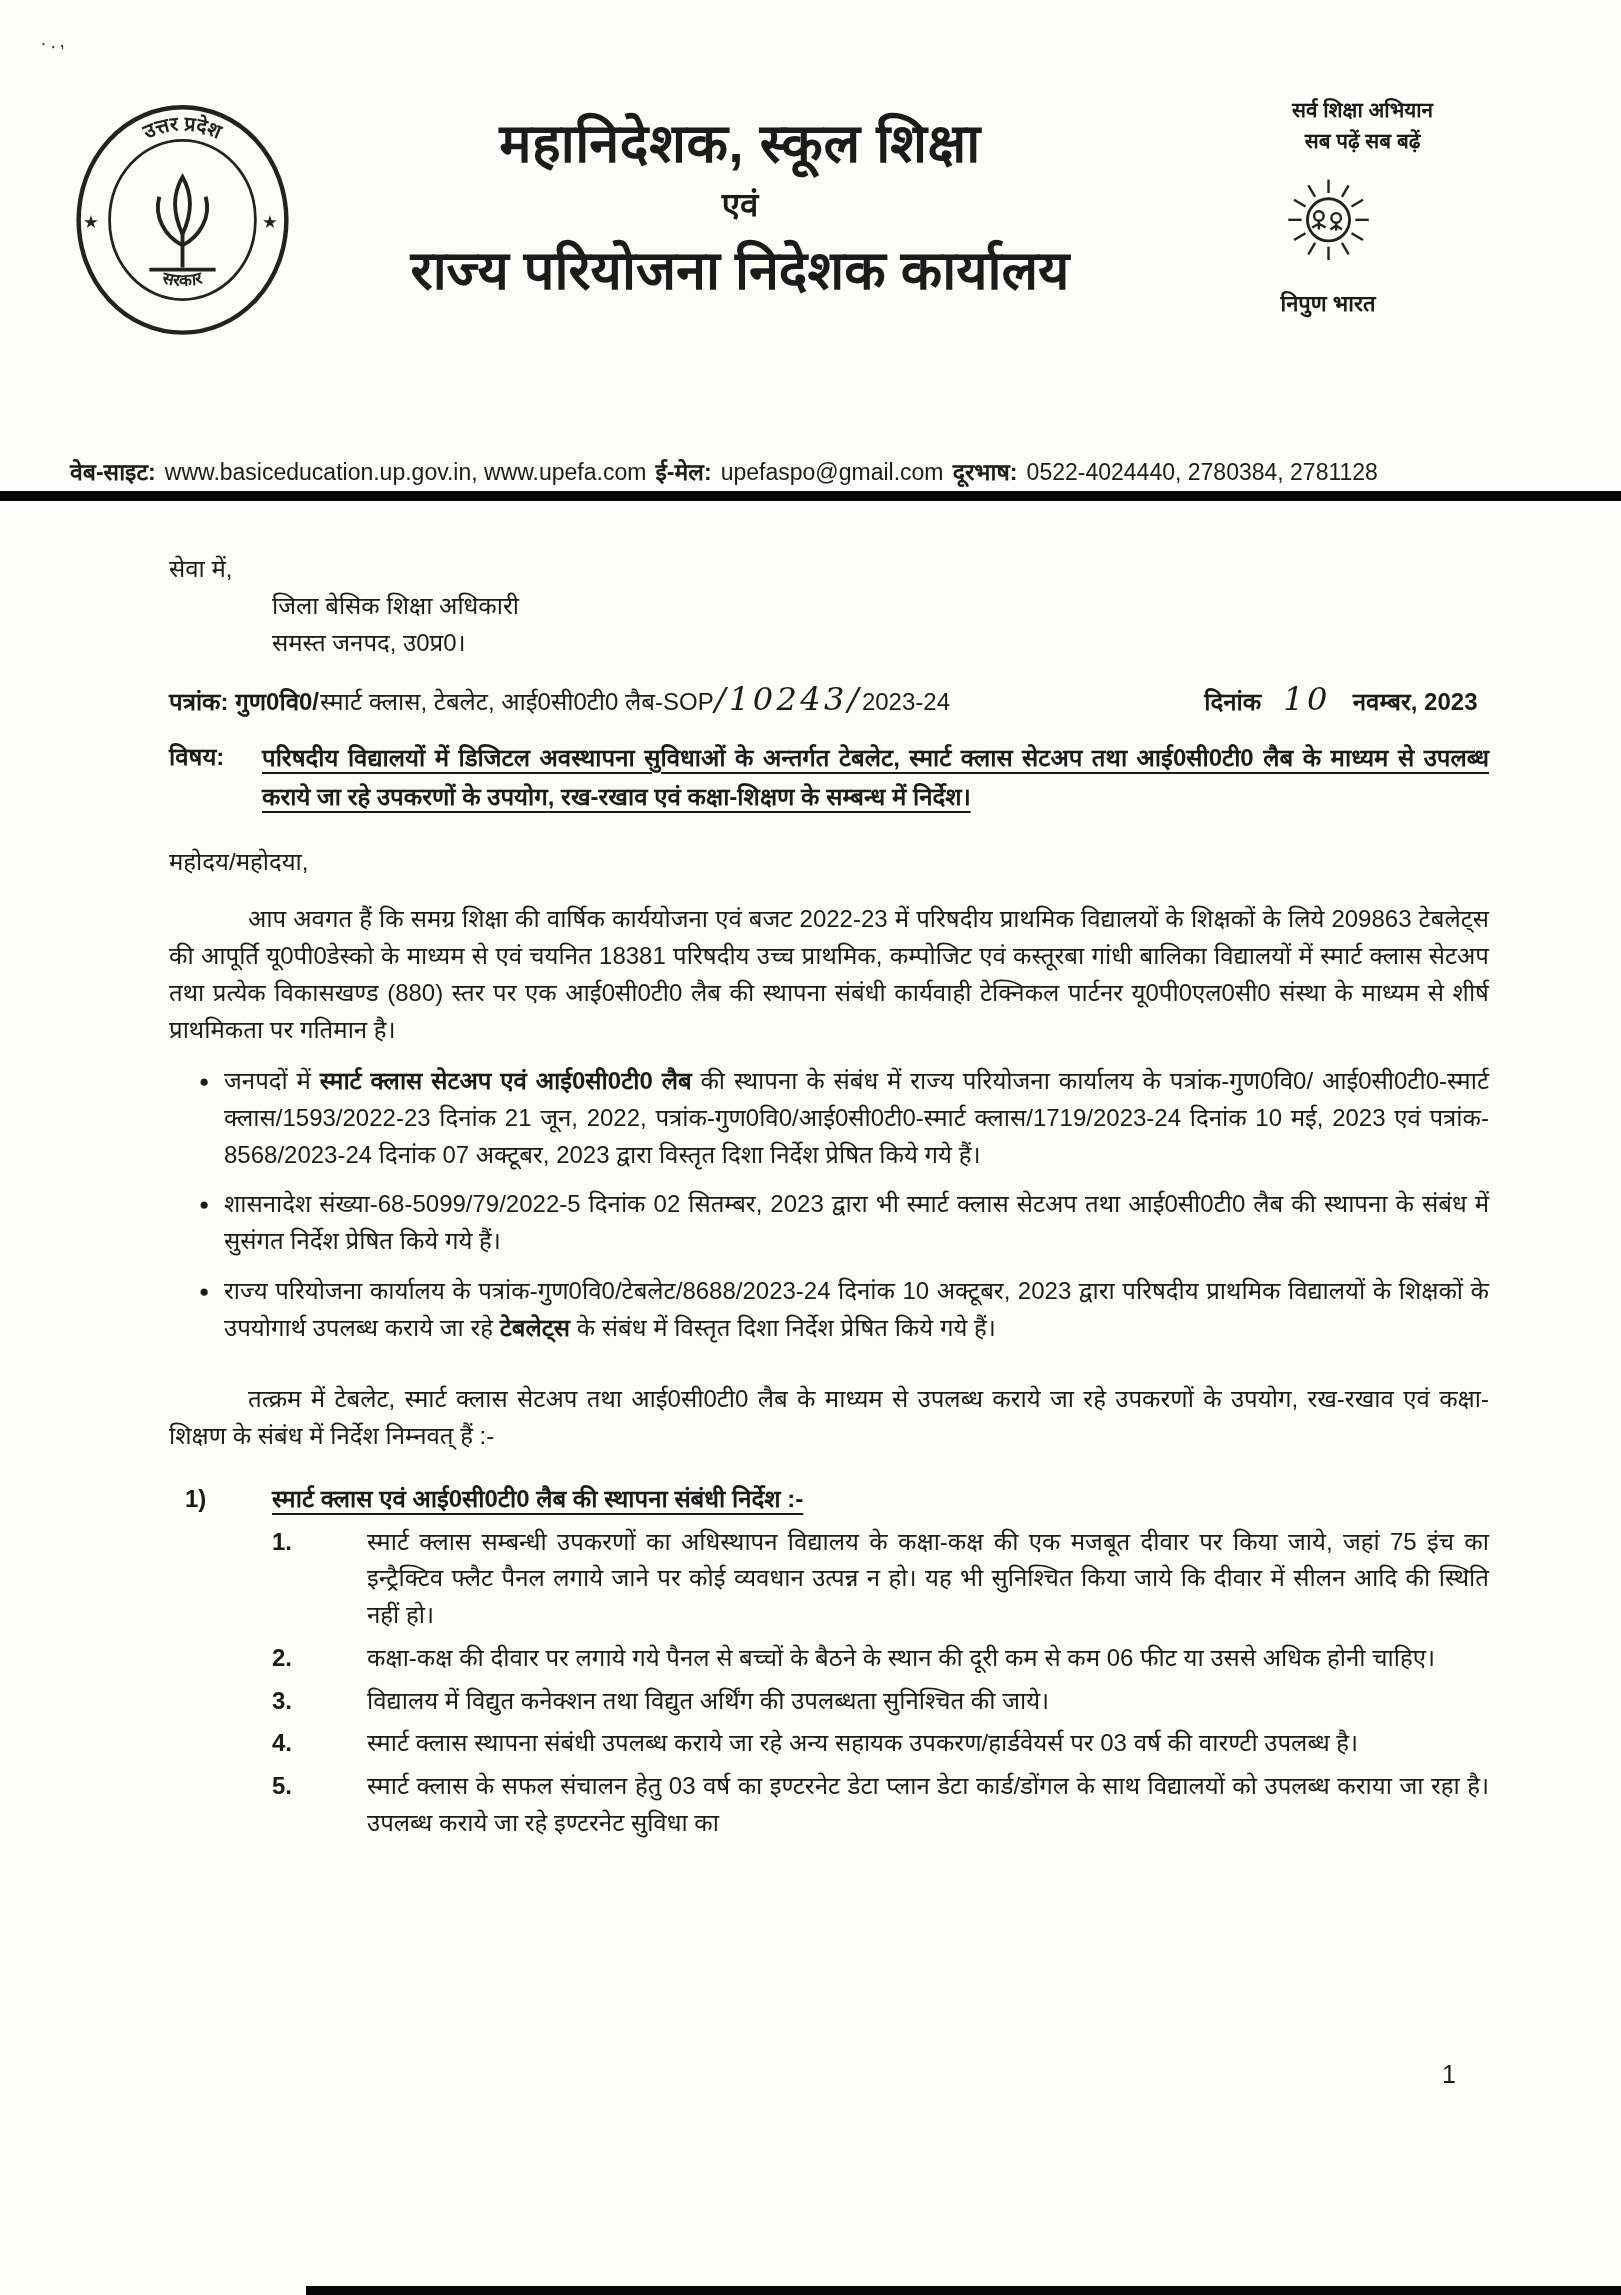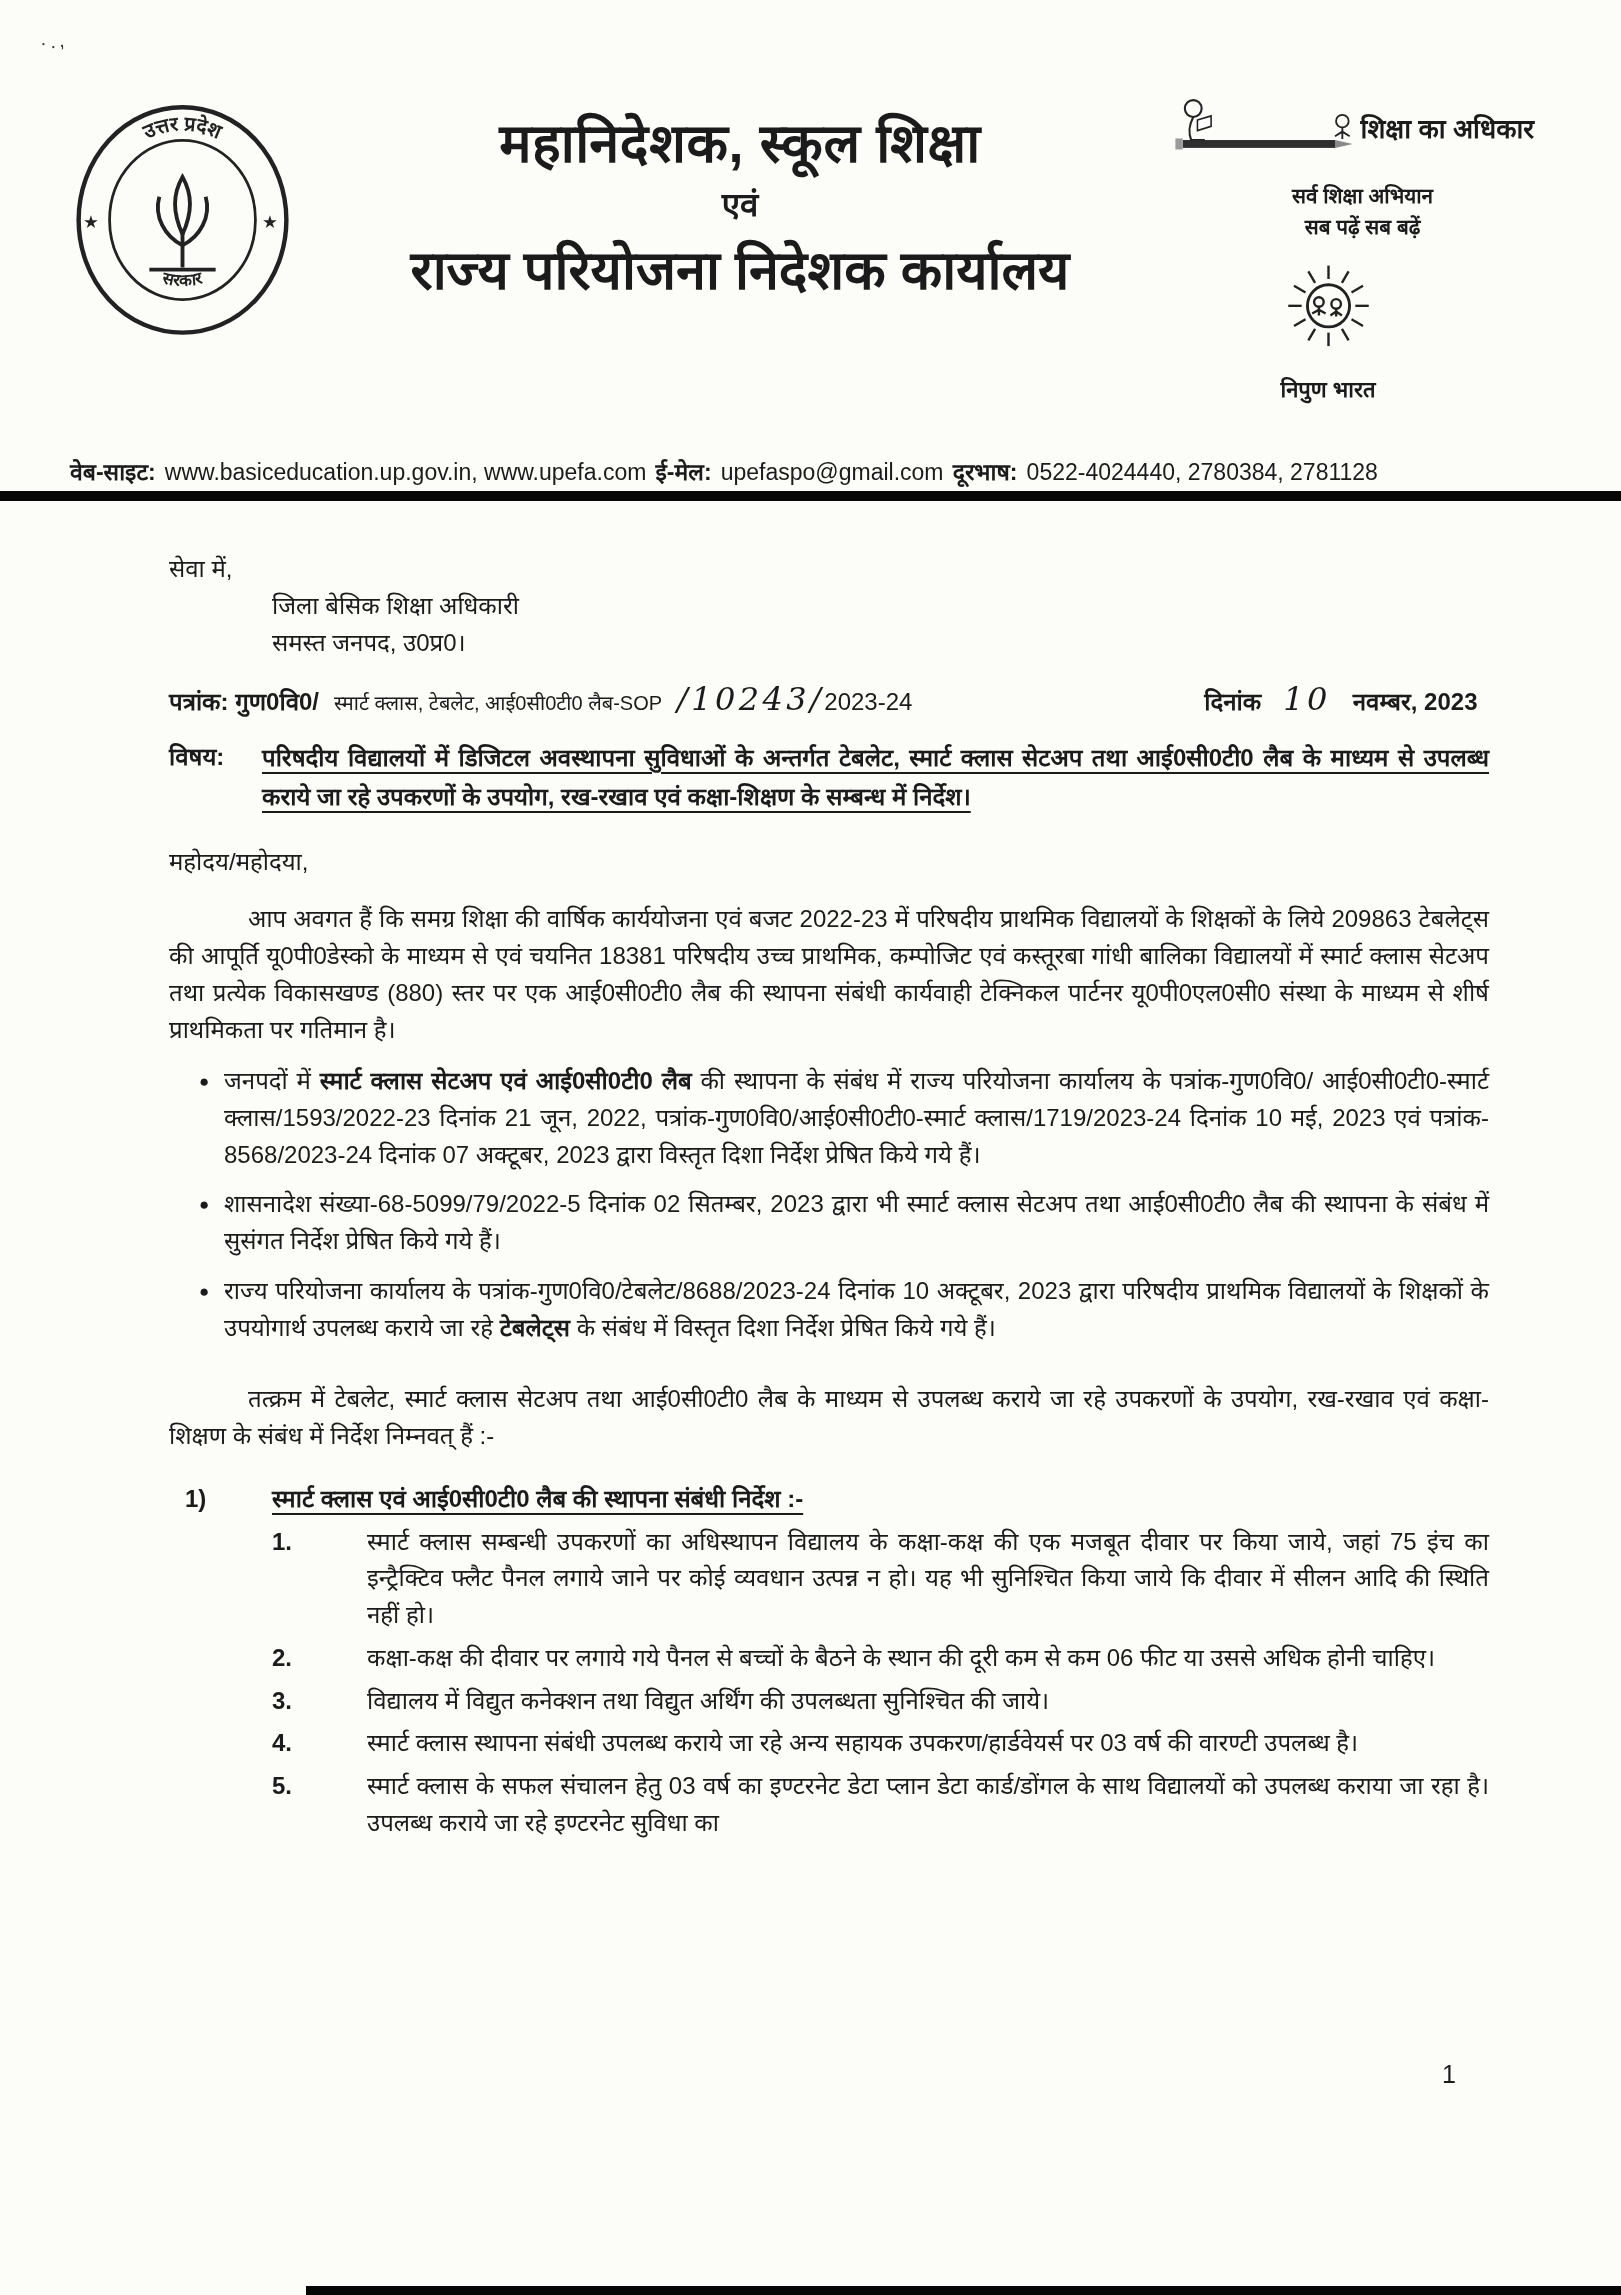--- a/index.html
+++ b/index.html
@@ -40,21 +40,21 @@
   .contact-line .lbl { font-weight: 700; }
   .rule { position: absolute; top: 491px; left: 0; width: 100%; height: 10.3px; background: #070707; }
 
   
   .letter-body {
     position: absolute; top: 551px; left: 169px; width: 1320px;
     font-size: 24px; line-height: 1.54;
   }
   .addressee { margin-left: 103px; }
   .ref-line { display: flex; align-items: baseline; margin-top: 20.7px; white-space: nowrap; }
-  .ref-detail { font-size: 20px; margin: 0 15px; }
+  .ref-detail { font-size: 24px; margin: 0 1px; }
   .handwritten {
     font-family: "DejaVu Serif", serif; font-style: italic;
     font-size: 32px; line-height: 1; letter-spacing: 3.4px;
   }
   .spacer { flex: 1; }
   .date-group { display: flex; gap: 22px; align-items: baseline; margin-right: 11.5px; }
 
   .subject { display: grid; grid-template-columns: 93px 1fr; margin-top: 18.4px; }
   .subject-label { font-weight: 700; }
   .subject-text {
@@ -117,33 +117,20 @@
       </g>
     </svg>
 
     <div class="title-block">
       <div class="title1">महानिदेशक, स्कूल शिक्षा</div>
       <div class="title-evam">एवं</div>
       <div class="title2">राज्य परियोजना निदेशक कार्यालय</div>
     </div>
 
     <div class="right-block">
-      <div class="rte-row">
-        <svg class="rte-illustration" viewBox="0 0 360 150">
-          <circle cx="50" cy="36" r="16" fill="none" stroke="#222" stroke-width="4"></circle>
-          <path d="M50 52 C 42 68 40 80 46 96 L 72 96" stroke="#222" stroke-width="4" fill="none"></path>
-          <path d="M58 58 L84 50 L84 70 L58 78 Z" fill="#fff" stroke="#222" stroke-width="3"></path>
-          <rect x="30" y="96" width="290" height="15" fill="#2e2e2e"></rect>
-          <path d="M320 96 L354 103.5 L320 111 Z" fill="#8a8a8a"></path>
-          <rect x="16" y="93" width="14" height="21" fill="#9a9a9a"></rect>
-          <circle cx="334" cy="60" r="12" fill="none" stroke="#222" stroke-width="3.5"></circle>
-          <path d="M334 72 V 94 M334 80 L320 89 M334 80 L348 89" stroke="#222" stroke-width="3.5" fill="none"></path>
-        </svg>
-        <div class="rte-text">शिक्षा का अधिकार</div>
-      </div>
       <div class="ssa">
         <div>सर्व शिक्षा अभियान</div>
         <div>सब पढ़ें सब बढ़ें</div>
       </div>
       <div class="nipun">
         <svg class="nipun-sun" viewBox="0 0 120 120">
           <circle cx="60" cy="52" r="22" fill="none" stroke="#222" stroke-width="3"></circle>
           <g stroke="#222" stroke-width="2.5">
             <line x1="88" y1="52" x2="102" y2="52"></line>
             <line x1="84" y1="66" x2="96" y2="73"></line>

